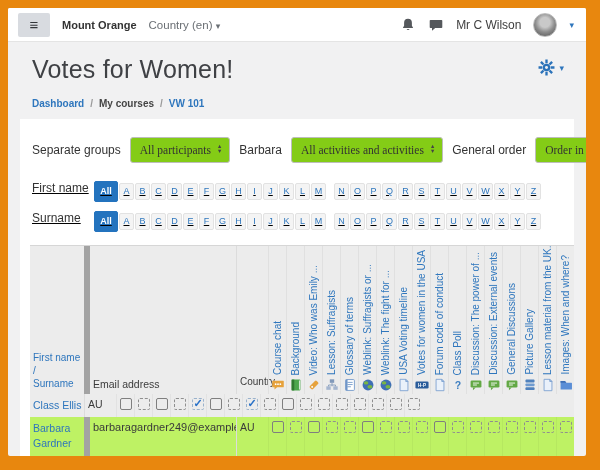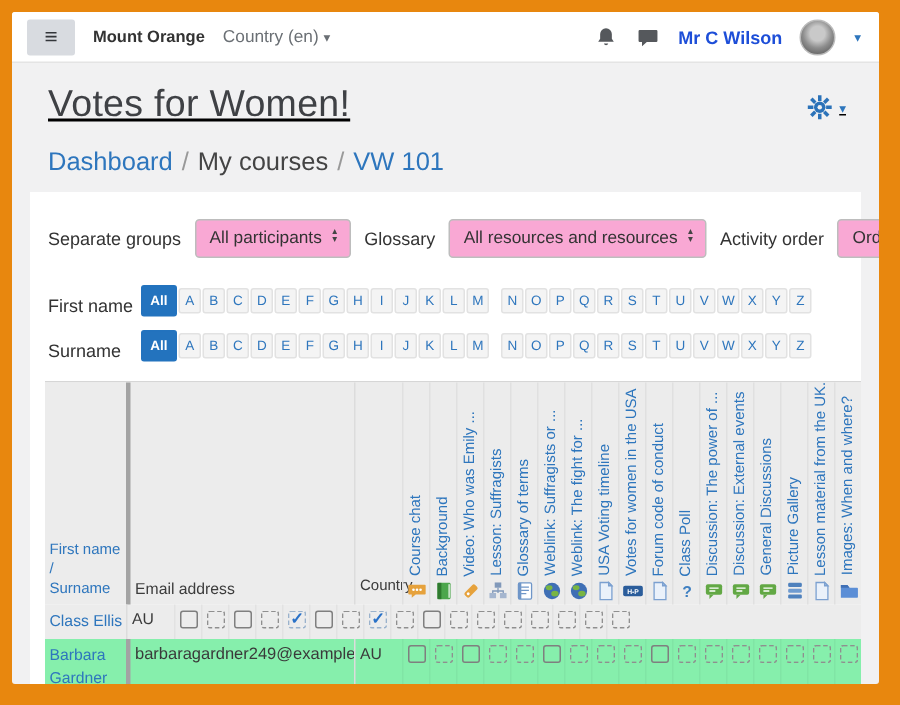--- a/index.html
+++ b/index.html
@@ -22,95 +22,95 @@
   .hamburger {
     width:32px; height:24px; background:#d8dbe0; border-radius:2px;
     display:flex; align-items:center; justify-content:center;
     color:#33363a; font-size:15px; font-weight:bold; cursor:pointer;
   }
   .brand { font-size:11px; font-weight:bold; color:#333; }
   .lang { font-size:11.5px; color:#6a6f74; }
   .lang .caret { font-size:9px; color:#6a6f74; }
   .nav-spacer { flex:1; }
   .nav-icon { width:16px; height:16px; display:inline-block; }
-  .username { font-size:12px; color:#1d4ed8;font-weight:bold; }
+  .username { font-size:12px; color:#404040; }
   .avatar {
     width:24px; height:24px; border-radius:50%;
     background:radial-gradient(circle at 50% 38%, #c9c9c9 0 28%, #8d8d8d 55%, #4c4c4c 100%);
     border:1px solid #bbb;
   }
   .user-caret { color:#2e76bd; font-size:9px; }
 
   
   .page-header { padding:13px 22px 10px 24px; }
-  .ph-top { display:flex; align-items:center;text-decoration:underline; }
+  .ph-top { display:flex; align-items:flex-start; }
   .page-title { font-size:25px; font-weight:300; color:#3f4145; letter-spacing:.2px; flex:1; }
   .gear-wrap { display:flex; align-items:center; gap:4px; margin-top:4px; cursor:pointer; }
   .gear-caret { color:#2e76bd; font-size:9px; }
-  .breadcrumb { margin-top:14px; font-size:17px; color:#8a8a8a; }
+  .breadcrumb { margin-top:14px; font-size:10px; color:#8a8a8a;font-weight:bold; }
   .breadcrumb a { color:#2e76bd; text-decoration:none; }
   .breadcrumb .bc-static { color:#444; }
   .bc-sep { margin:0 6px; color:#999; }
 
   
   .card {
     margin:0 12px 0 12px; background:#fff; padding:14px 0 0 0;
     height:340px;
   }
 
   .filters {
     display:flex; align-items:center; gap:9px; padding:4px 10px 12px 12px;
     background:#fff; flex-wrap:nowrap;
   }
   .flabel { font-size:12px; color:#333; white-space:nowrap; }
   .fselect {
-    border:1px solid #bdbdbd; border-radius:3px; background:#f9a8d4;
+    border:1px solid #bdbdbd; border-radius:3px; background:#84cc16;
     font-size:11.5px; color:#333; padding:6px 8px 6px 9px;
-    display:flex; align-items:flex-start; gap:7px; white-space:nowrap; cursor:pointer;
+    display:flex; align-items:flex-start; gap:7px; white-space:nowrap; cursor:pointer;font-family:Liberation Serif, serif;
   }
   .updown { display:flex; flex-direction:column; line-height:4.5px; font-size:6.5px; color:#444; }
 
-  .letter-row { display:flex; align-items:flex-end; padding:3px 8px 3px 12px; margin-top:3px; }
+  .letter-row { display:flex; align-items:flex-start; padding:3px 8px 3px 12px; margin-top:3px;text-decoration:underline; }
   .lr-label { width:62px; font-size:12px; color:#333; flex:none; }
   .lr-letters { display:flex; flex-wrap:nowrap; gap:1px; align-items:center; }
   .lbtn {
     min-width:15px; padding:3px 2px; text-align:center; font-size:9px;
     color:#2e76bd; background:#f4f4f4; border:1px solid #e2e2e2; border-radius:2px;
     cursor:pointer; line-height:1;
   }
   .lbtn.all-active {
     background:#2373be; color:#fff; border-color:#2373be; font-weight:bold;
     min-width:24px; padding:5px 3px;
   }
   .lbtn.gap-before { margin-left:7px; }
 
   
   .report { margin:10px 0 0 10px; border-top:1px solid #d6d6d6; }
   .thead { display:flex; background:#ececec; height:148px; align-items:stretch; }
   .cell-name  { width:54px;  flex:none; }
-  .cell-email { width:152px; flex:none; border-left:3px solid #a3a3a3; }
+  .cell-email { width:152px; flex:none; border-left:6px solid #a3a3a3; }
   .cell-country { width:32px; flex:none; border-left:1px solid #dcdcdc; }
   .hcell { display:flex; flex-direction:column; justify-content:flex-end; padding:0 2px 4px 3px; }
   .hname { font-size:10px; color:#2e76bd; line-height:1.3; cursor:pointer; }
   .hemail { font-size:10.5px; color:#3c3c3c; }
   .hcountry { font-size:10px; color:#3c3c3c; padding-bottom:3px; }
   .colh {
     width:18px; flex:none; border-left:1px solid #e0e0e0;
     display:flex; flex-direction:column; justify-content:flex-end; align-items:center;
     overflow:hidden;
   }
   .rot {
     writing-mode:vertical-rl; transform:rotate(180deg);
     font-size:10px; color:#2e76bd; white-space:nowrap; line-height:1;
     margin-bottom:3px; cursor:pointer; max-height:128px;
   }
   .aicon { width:14px; height:14px; flex:none; margin-bottom:2px; }
   .aicon svg { width:14px; height:14px; display:block; }
 
-  .trow { display:flex; background:#86efac; }
+  .trow { display:flex; background:#bef264; }
   .trow:nth-child(odd) { background:#ececec; }
   .tname { font-size:10.5px; color:#2e76bd; padding:4px 2px 4px 3px; line-height:1.45; cursor:pointer; }
   .temail { font-size:11px; color:#3a3a3a; padding:4px 2px 4px 3px; white-space:nowrap; overflow:hidden; }
   .tcountry { font-size:10.5px; color:#3a3a3a; padding:4px 2px 4px 3px; }
   .ccell { width:18px; flex:none; border-left:1px solid rgba(0,0,0,.04); display:flex; justify-content:center; padding-top:4px; }
   .cb {
     width:12px; height:12px; border:1px dashed #8f8f8f; border-radius:2px;
     background:transparent; position:relative; cursor:pointer; flex:none;
   }
   .cb.manual { border-style:solid; border-color:#7f7f7f; }
@@ -179,29 +179,29 @@
 
     <div class="filters">
       <span class="flabel">Separate groups</span>
       <div class="fselect">
         <span>All participants</span>
         <span class="updown">
             <span>▴</span>
             <span>▾</span>
           </span>
       </div>
-      <span class="flabel">Glossary</span>
+      <span class="flabel">Barbara</span>
       <div class="fselect">
-        <span>All resources and resources</span>
+        <span>All activities and activities</span>
         <span class="updown">
             <span>▴</span>
             <span>▾</span>
           </span>
       </div>
-      <span class="flabel">Activity order</span>
+      <span class="flabel">General order</span>
       <div class="fselect">
         <span>Order in course</span>
 
       </div>
     </div>
 
     <div class="letter-row">
       <span class="lr-label">First name</span>
       <div class="lr-letters" id="fn-letters">
           <span class="lbtn all-active">All</span>

